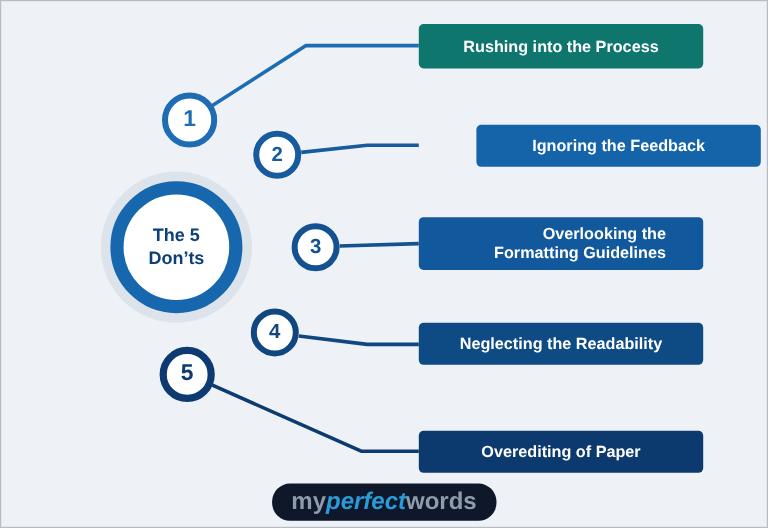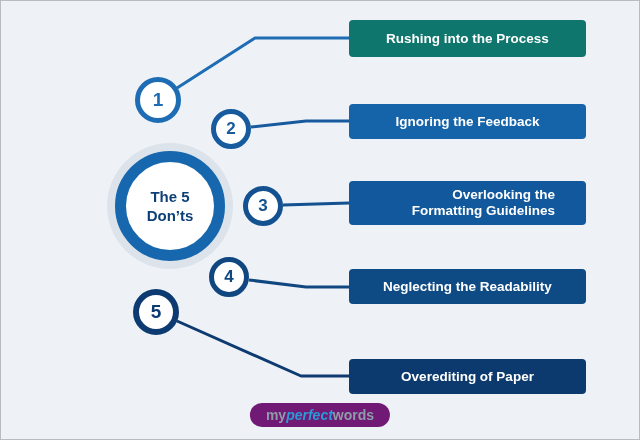--- a/index.html
+++ b/index.html
@@ -6,21 +6,21 @@
   body{font-family:"Liberation Sans", sans-serif; background:#ffffff;}
   .canvas{
     position:relative; width:638px; height:438px; margin:0 auto;
     background:#eef2f6; border:1px solid #b5bcc2; overflow:hidden;
   }
   .connectors{position:absolute; left:0; top:0; width:640px; height:440px;}
   .connectors polyline{fill:none; stroke-width:3px; stroke-linejoin:round;}
 
   
   .center-wrap{
-    position:absolute; left:114px; top:150px; width:110px; height:110px;
+    position:absolute; left:91px; top:150px; width:110px; height:110px;
     box-sizing:border-box; border-radius:50%;
     background:#ffffff; border:11px solid #1667ad;
     box-shadow:0 0 0 8px #dce3eb;
     display:flex; align-items:center; justify-content:center;
   }
   .center-inner{ text-align:center; color:#0e3f77; font-weight:bold; font-size:15px; line-height:19px;}
 
   
   .num{
     position:absolute; box-sizing:border-box; border-radius:50%;
@@ -34,31 +34,31 @@
   .num4{left:208px; top:256px; width:40px; height:40px; font-size:17px;}
   .num5{left:132px; top:288px; width:46px; height:46px; font-size:19px; border-width:6px;}
 
   
   .box{
     position:absolute; left:348px; width:237px; box-sizing:border-box;
     border-radius:4px; display:flex; align-items:center; justify-content:center;
     color:#ffffff; font-weight:bold; font-size:13.5px; text-align:center; line-height:16px;
   }
   .box1{top:19px;  height:37px;}
-  .box2{top:103px; height:35px;}
+  .box2{top:103px; height:35px;margin-left:48px;}
   .box3{top:180px; height:44px;text-align:right;}
   .box3 span{max-width:175px;}
   .box4{top:268px; height:35px;}
   .box5{top:358px; height:35px;}
 
   
   .logo{
     position:absolute; left:50%; top:402px; transform:translateX(-50%);
-    background:#701a75; border-radius:15px; padding:4px 16px;
-    font-size:14px; white-space:nowrap;
+    background:#0f172a; border-radius:15px; padding:4px 16px;
+    font-size:20px; white-space:nowrap;
   }
   .logo .l1,.logo .l3{color:#8e9ca8; font-weight:bold;}
   .logo .l2{color:#2a9bd6; font-weight:bold; font-style:italic;}
 </style>
 </head>
 <body>
 
 <div class="canvas">
 
   <svg class="connectors" width="640" height="440" viewBox="0 0 640 440">

